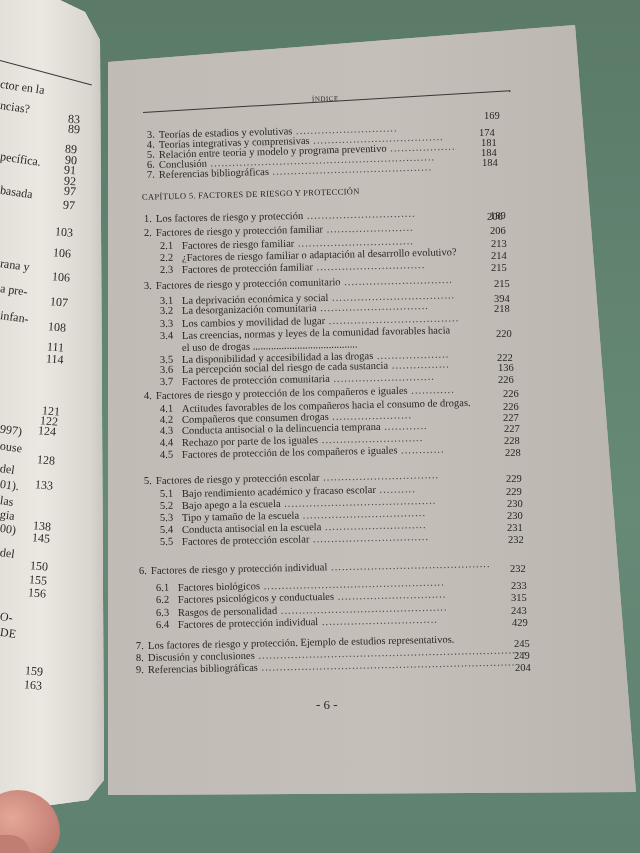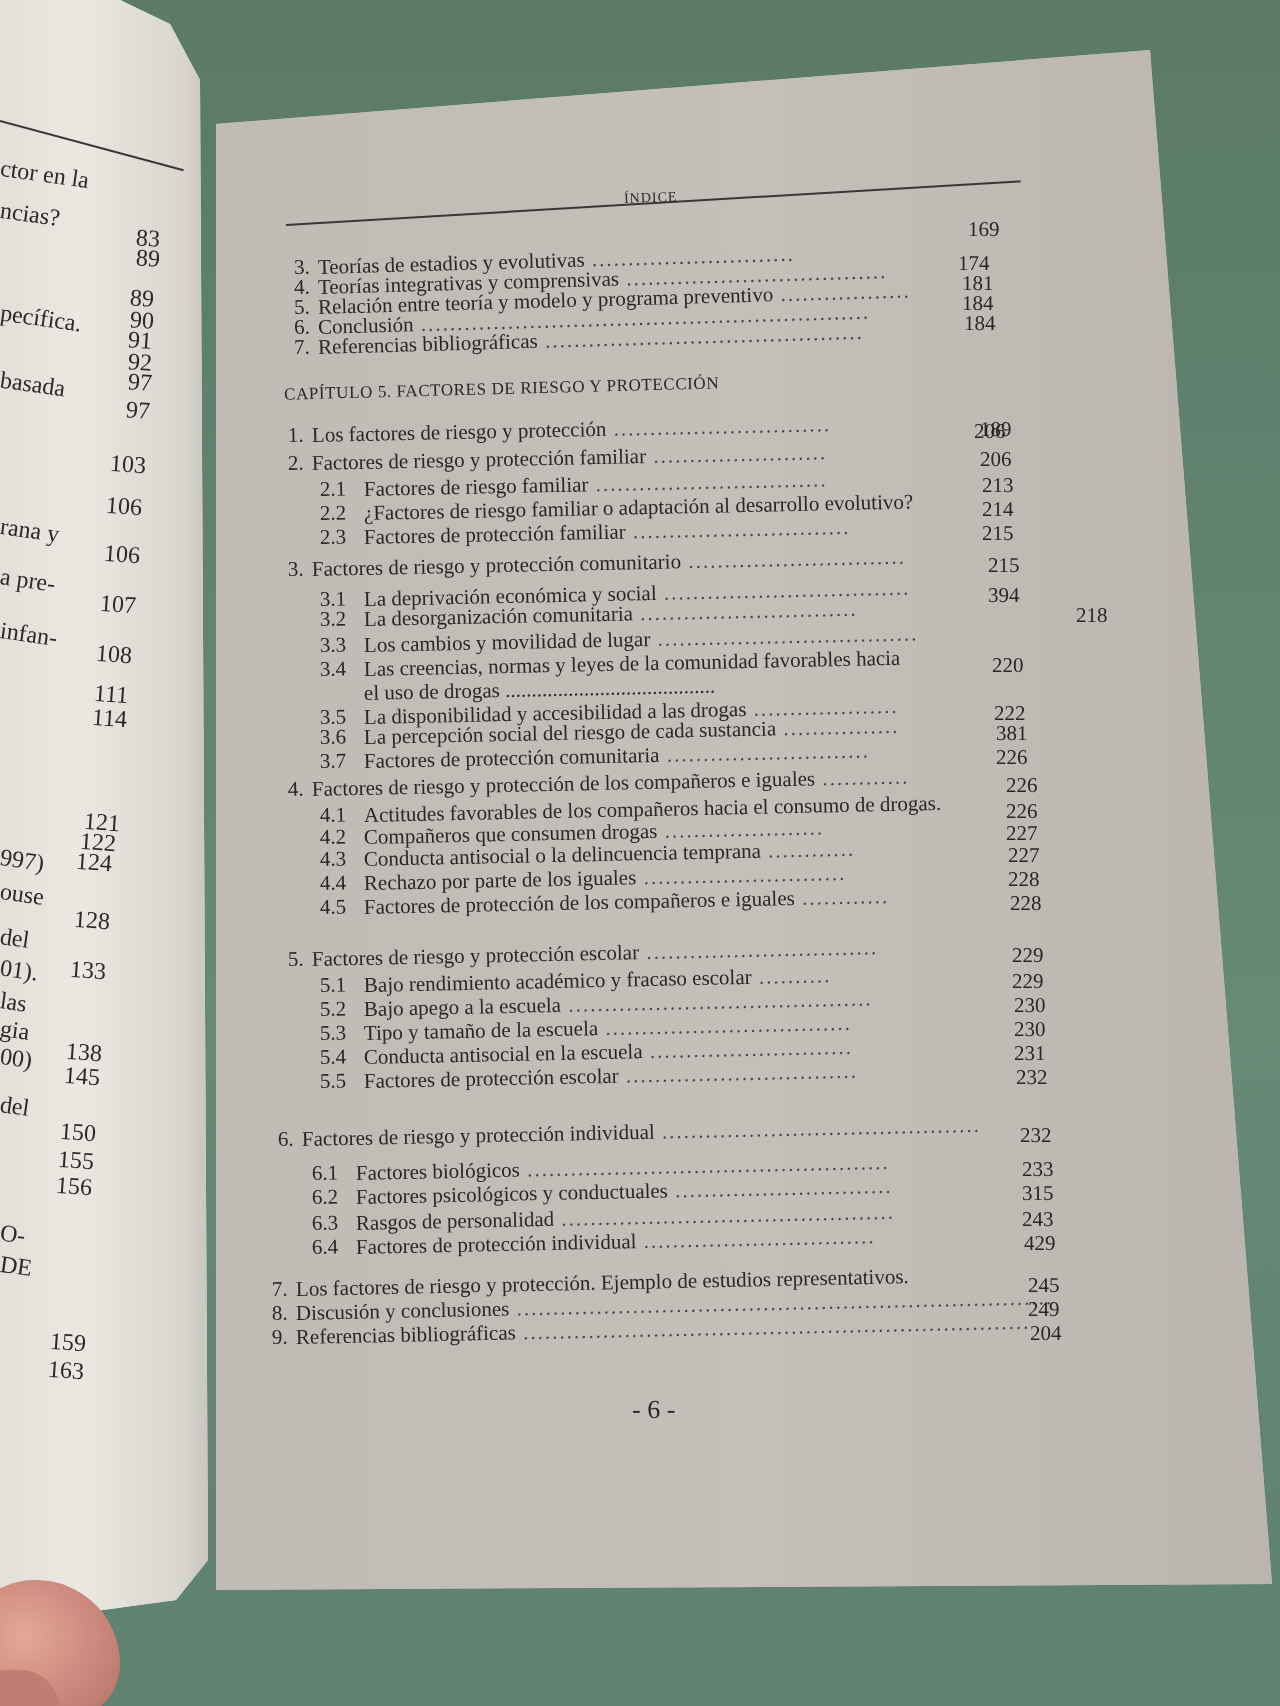--- a/index.html
+++ b/index.html
@@ -95,41 +95,41 @@
       <div class="num" style="left: 494px; top: 278px;">215</div>
     </div>
     <div>
       <div class="txt" style="left: 160px; top: 295px; transform: rotate(-1.2deg);">3.1</div>
       <div class="txt" style="left: 182px; top: 295px; transform: rotate(-1.2deg);">La deprivación económica y social<span class="dots"> ..................................</span></div>
       <div class="num" style="left: 494px; top: 293px;">394</div>
     </div>
     <div>
       <div class="txt" style="left: 160px; top: 305px; transform: rotate(-1.2deg);">3.2</div>
       <div class="txt" style="left: 182px; top: 305px; transform: rotate(-1.2deg);">La desorganización comunitaria<span class="dots"> ..............................</span></div>
-      <div class="num" style="left: 494px; top: 303px; margin-left: 44px;">218</div>
+      <div class="num" style="left: 494px; top: 303px;">218</div>
     </div>
     <div>
       <div class="txt" style="left: 160px; top: 318px; transform: rotate(-1.2deg);">3.3</div>
       <div class="txt" style="left: 182px; top: 318px; transform: rotate(-1.2deg);">Los cambios y movilidad de lugar<span class="dots"> ....................................</span></div>
     </div>
     <div>
       <div class="txt" style="left: 160px; top: 330px; transform: rotate(-1.2deg);">3.4</div>
       <div class="txt" style="left: 182px; top: 330px; transform: rotate(-1.2deg);">Las creencias, normas y leyes de la comunidad favorables hacia</div>
       <div class="num" style="left: 496px; top: 328px;">220</div>
     </div>
     <div class="txt" style="left: 182px; top: 342px; transform: rotate(-1.2deg);">el uso de drogas ........................................</div>
     <div>
       <div class="txt" style="left: 160px; top: 354px; transform: rotate(-1.2deg);">3.5</div>
       <div class="txt" style="left: 182px; top: 354px; transform: rotate(-1.2deg);">La disponibilidad y accesibilidad a las drogas<span class="dots"> ....................</span></div>
       <div class="num" style="left: 497px; top: 352px;">222</div>
     </div>
     <div>
       <div class="txt" style="left: 160px; top: 364px; transform: rotate(-1.2deg);">3.6</div>
       <div class="txt" style="left: 182px; top: 364px; transform: rotate(-1.2deg);">La percepción social del riesgo de cada sustancia<span class="dots"> ................</span></div>
-      <div class="num" style="left: 498px; top: 362px;">381</div>
+      <div class="num" style="left: 498px; top: 362px;">136</div>
     </div>
     <div>
       <div class="txt" style="left: 160px; top: 376px; transform: rotate(-1.2deg);">3.7</div>
       <div class="txt" style="left: 182px; top: 376px; transform: rotate(-1.2deg);">Factores de protección comunitaria<span class="dots"> ............................</span></div>
       <div class="num" style="left: 498px; top: 374px;">226</div>
     </div>
     <div>
       <div class="txt" style="left: 144px; top: 390px; transform: rotate(-1.2deg);">4.</div>
       <div class="txt" style="left: 156px; top: 390px; transform: rotate(-1.2deg);">Factores de riesgo y protección de los compañeros e iguales<span class="dots"> ............</span></div>
       <div class="num" style="left: 503px; top: 388px;">226</div>

